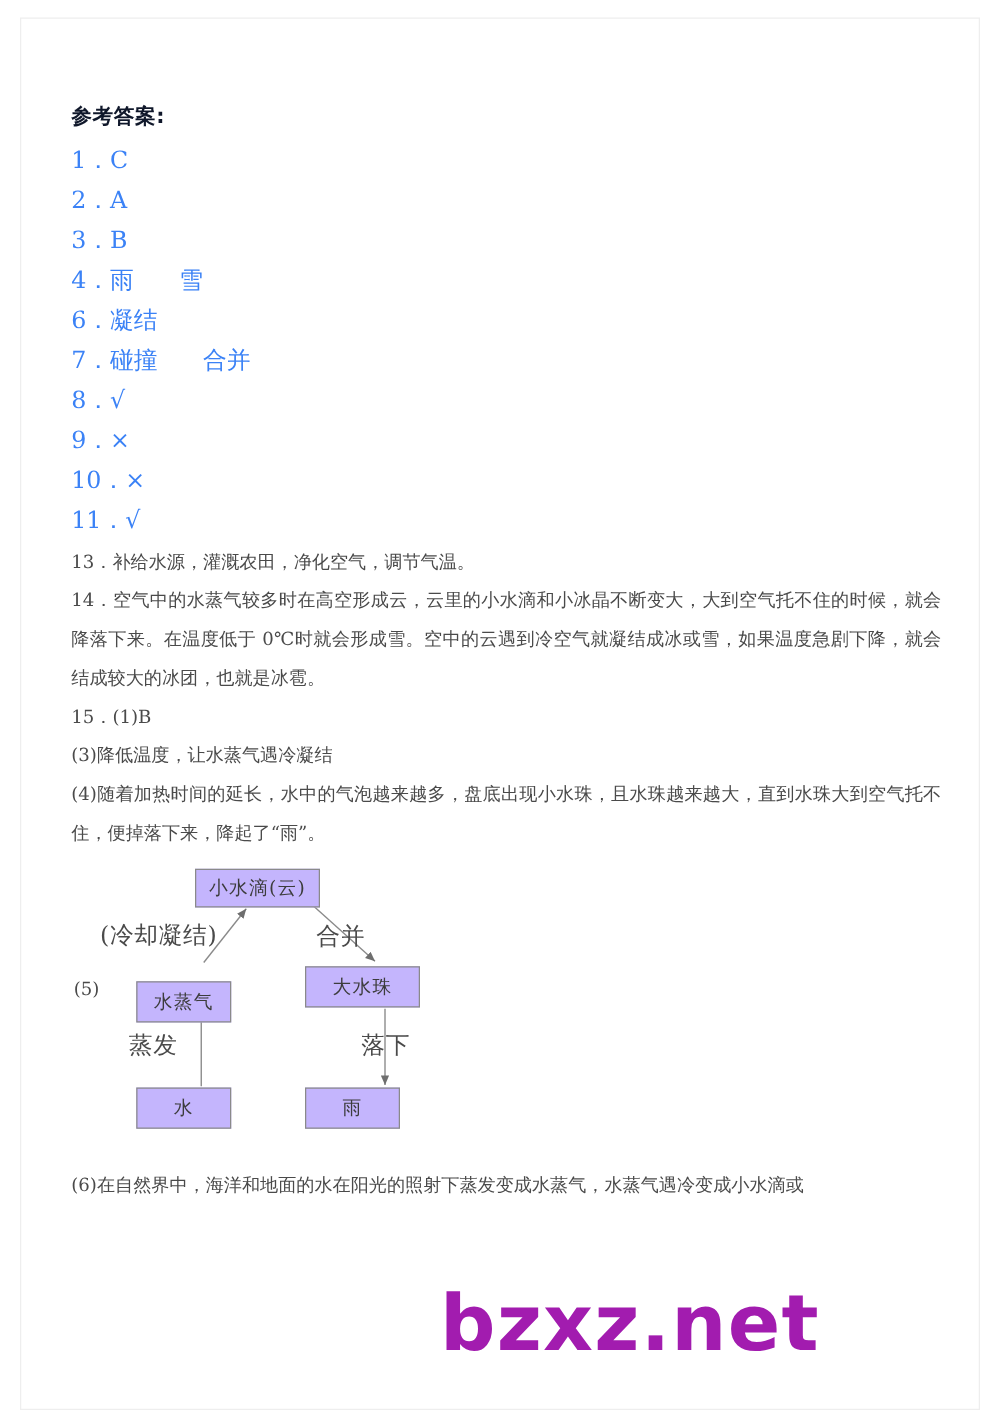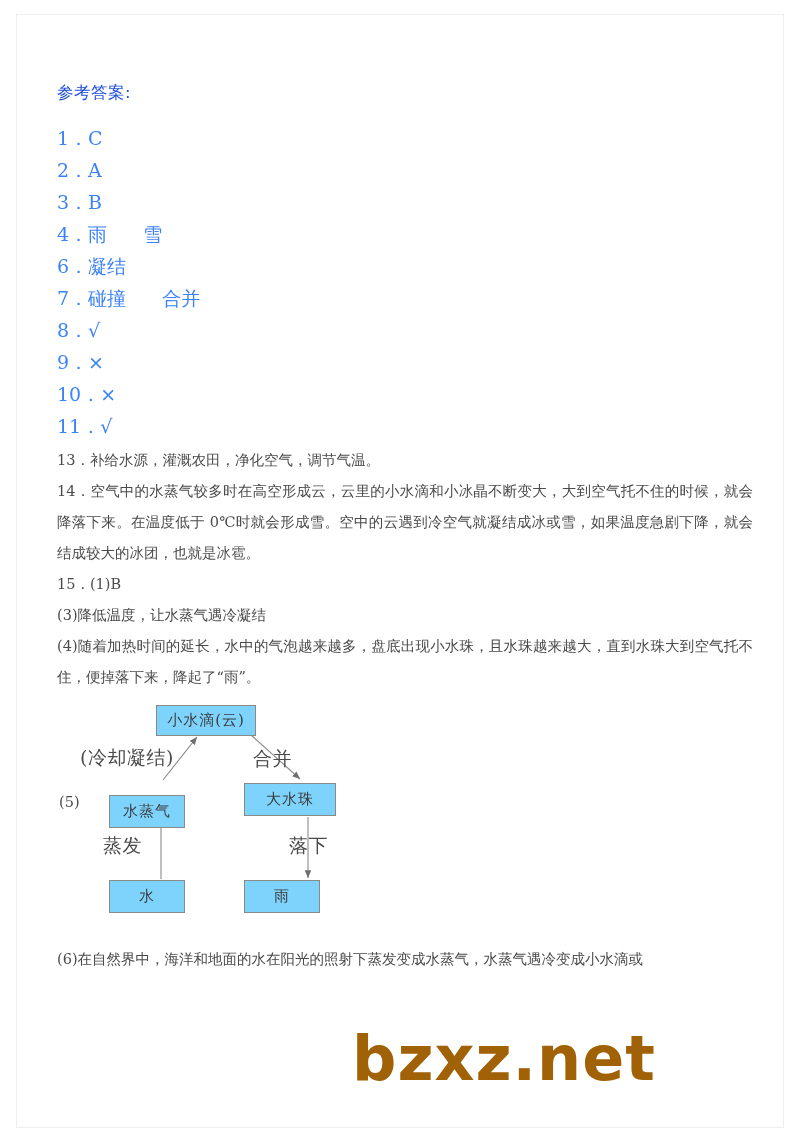--- a/index.html
+++ b/index.html
@@ -37,38 +37,38 @@
   }
 
   .watermark {
     position: absolute;
     left: 352px;
     top: 1022px;
     font-family: "DejaVu Sans", "Liberation Sans", sans-serif;
     font-size: 62px;
     font-weight: bold;
     letter-spacing: 1px;
-    color: #a16207;
+    color: #a21caf;
     user-select: none;
     white-space: nowrap;
   }
 
   .content {
     position: absolute;
     left: 57px;
     top: 82px;
     width: 700px;
   }
 
   .heading {
     font-family: "DejaVu Sans", "Liberation Sans", sans-serif;
-    font-weight: normal;
+    font-weight: bold;
     font-size: 16.5px;
-    color: #1d4ed8;
-    margin: 0 0 18px 0;
+    color: #0f172a;
+    margin: 0 0 8px 0;
     letter-spacing: 0.5px;
   }
 
   .ans-line {
     font-size: 19px;
     line-height: 32px;
     color: #3b82f6;
     white-space: pre;
     margin: 0;
   }
@@ -93,21 +93,21 @@
   }
   .diagram svg {
     position: absolute;
     left: 0;
     top: 0;
   }
   .node {
     position: absolute;
     box-sizing: border-box;
     border: 1px solid #8a8a8a;
-    background: #7dd3fc;
+    background: #c4b5fd;
     font-size: 15px;
     color: #3c3c3c;
     display: flex;
     align-items: center;
     justify-content: center;
     letter-spacing: 1px;
     white-space: nowrap;
   }
   .edge-label {
     position: absolute;

